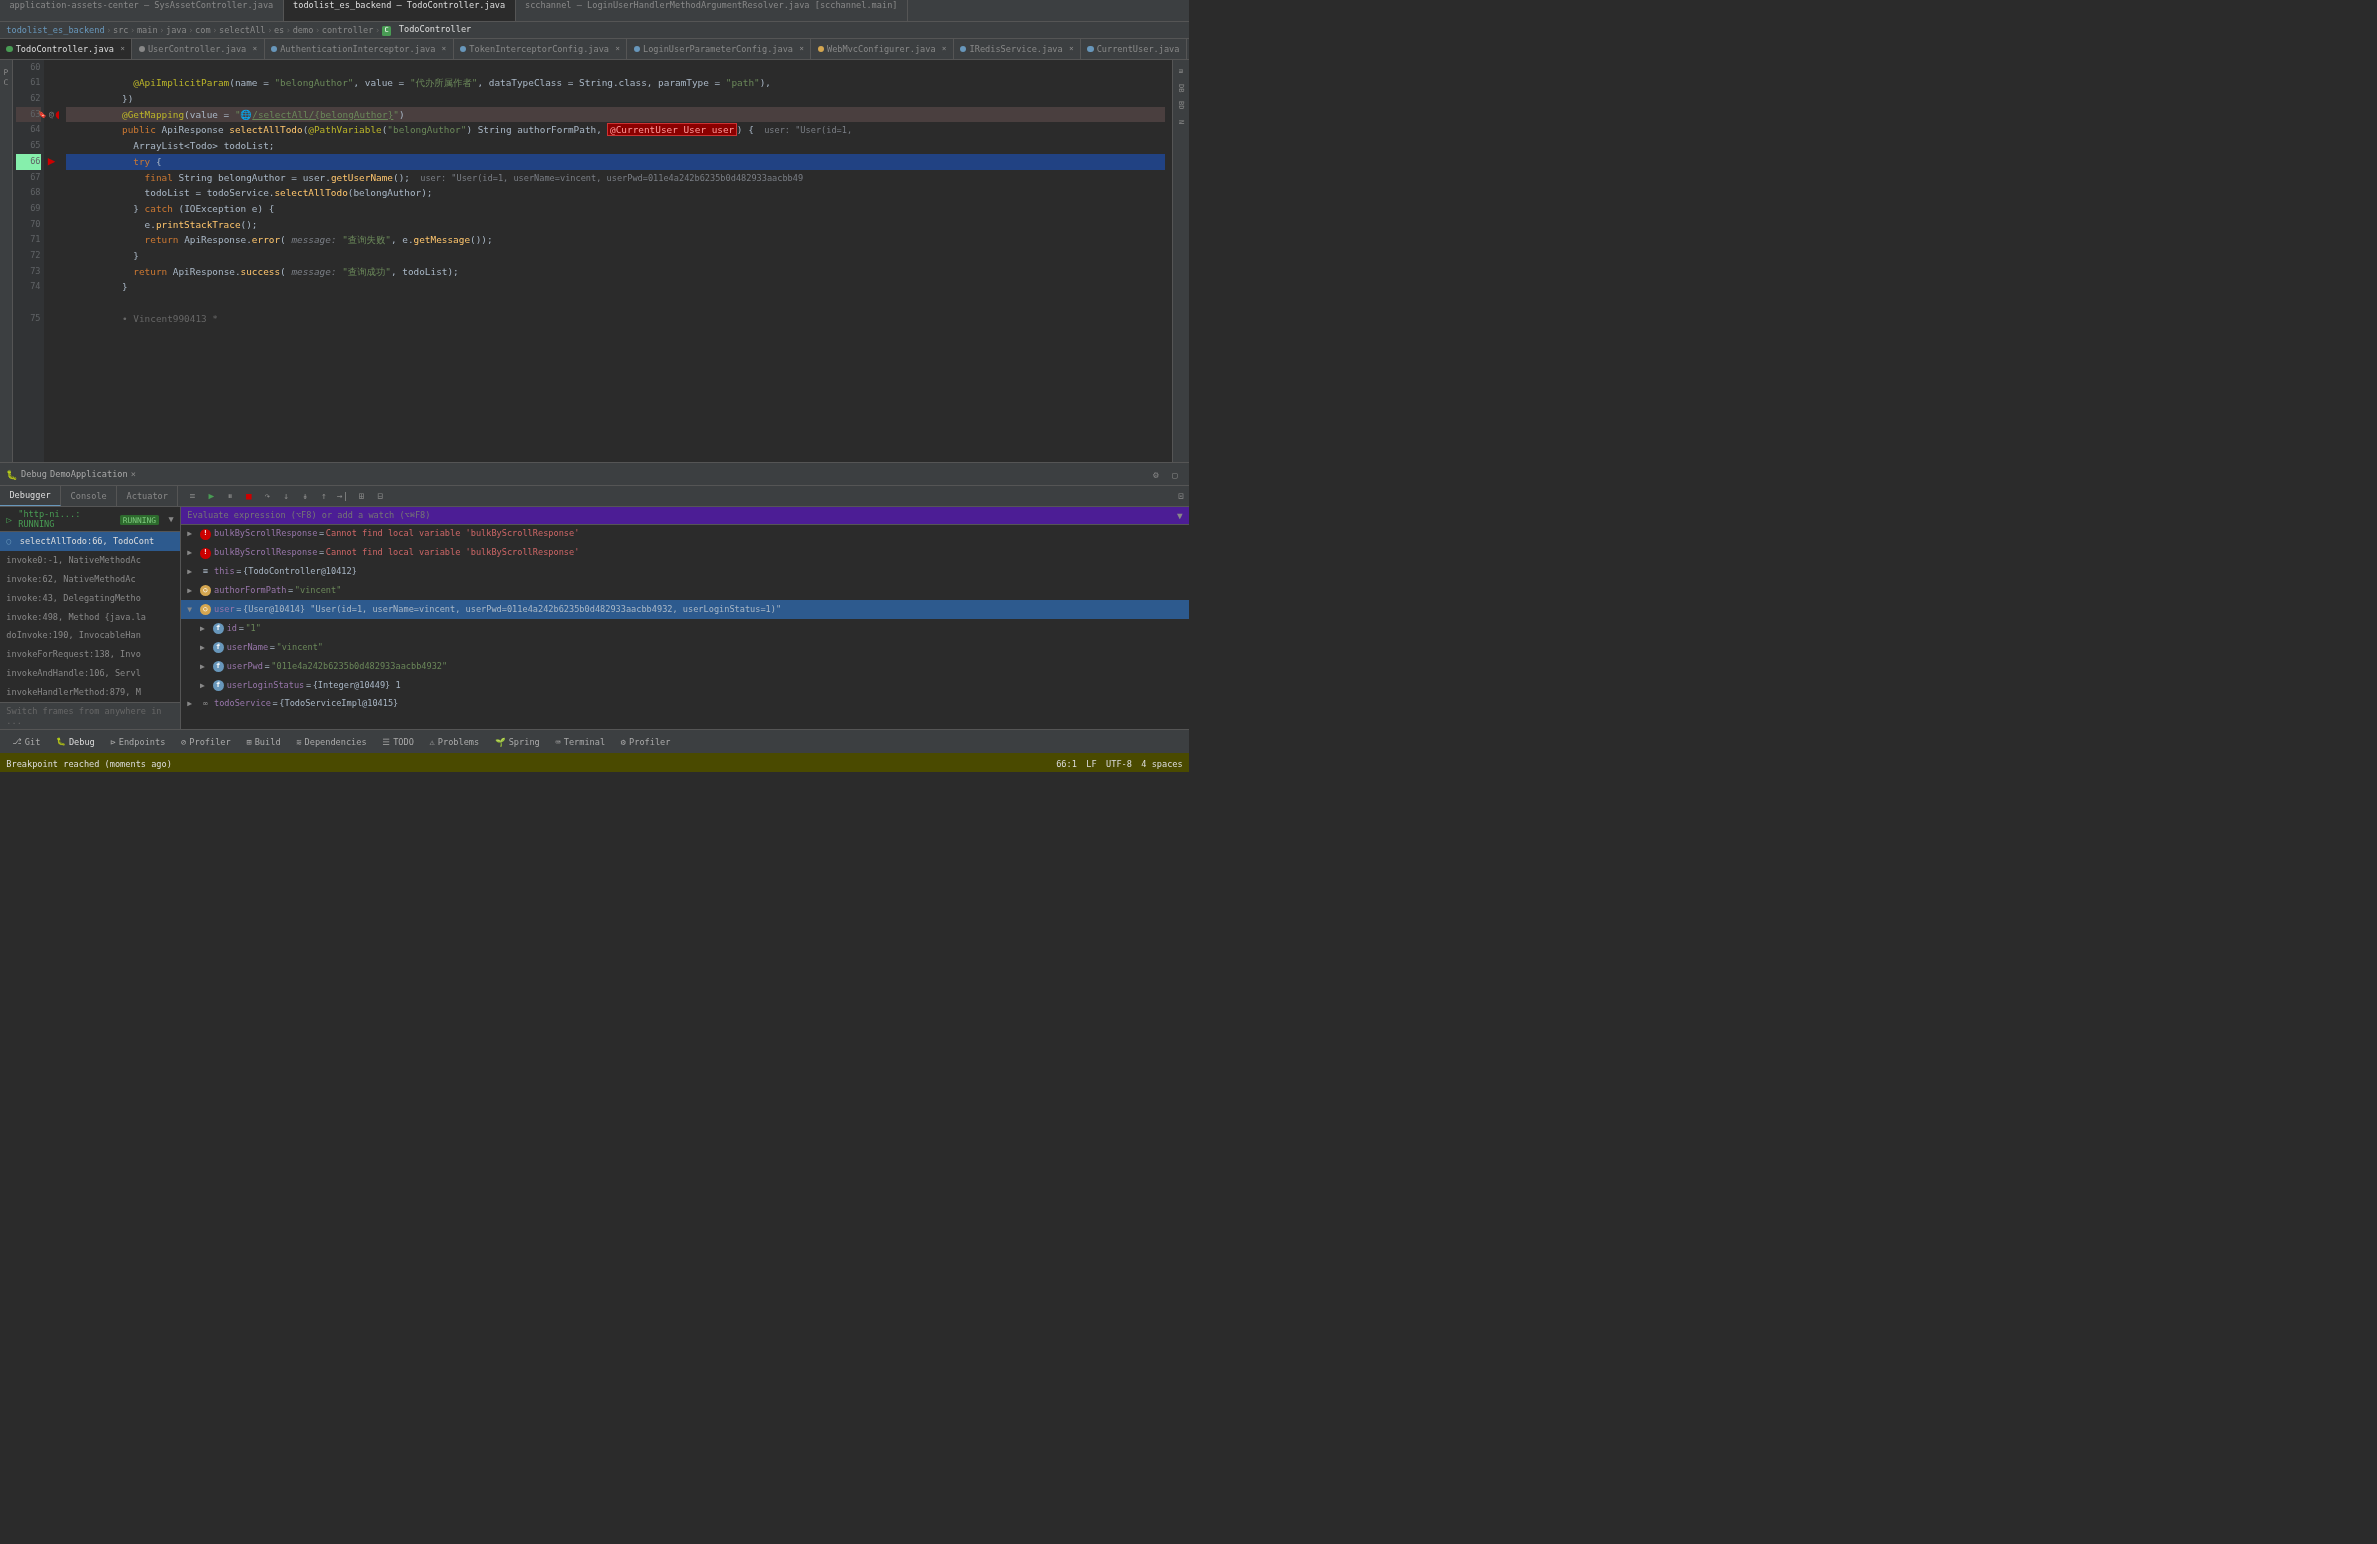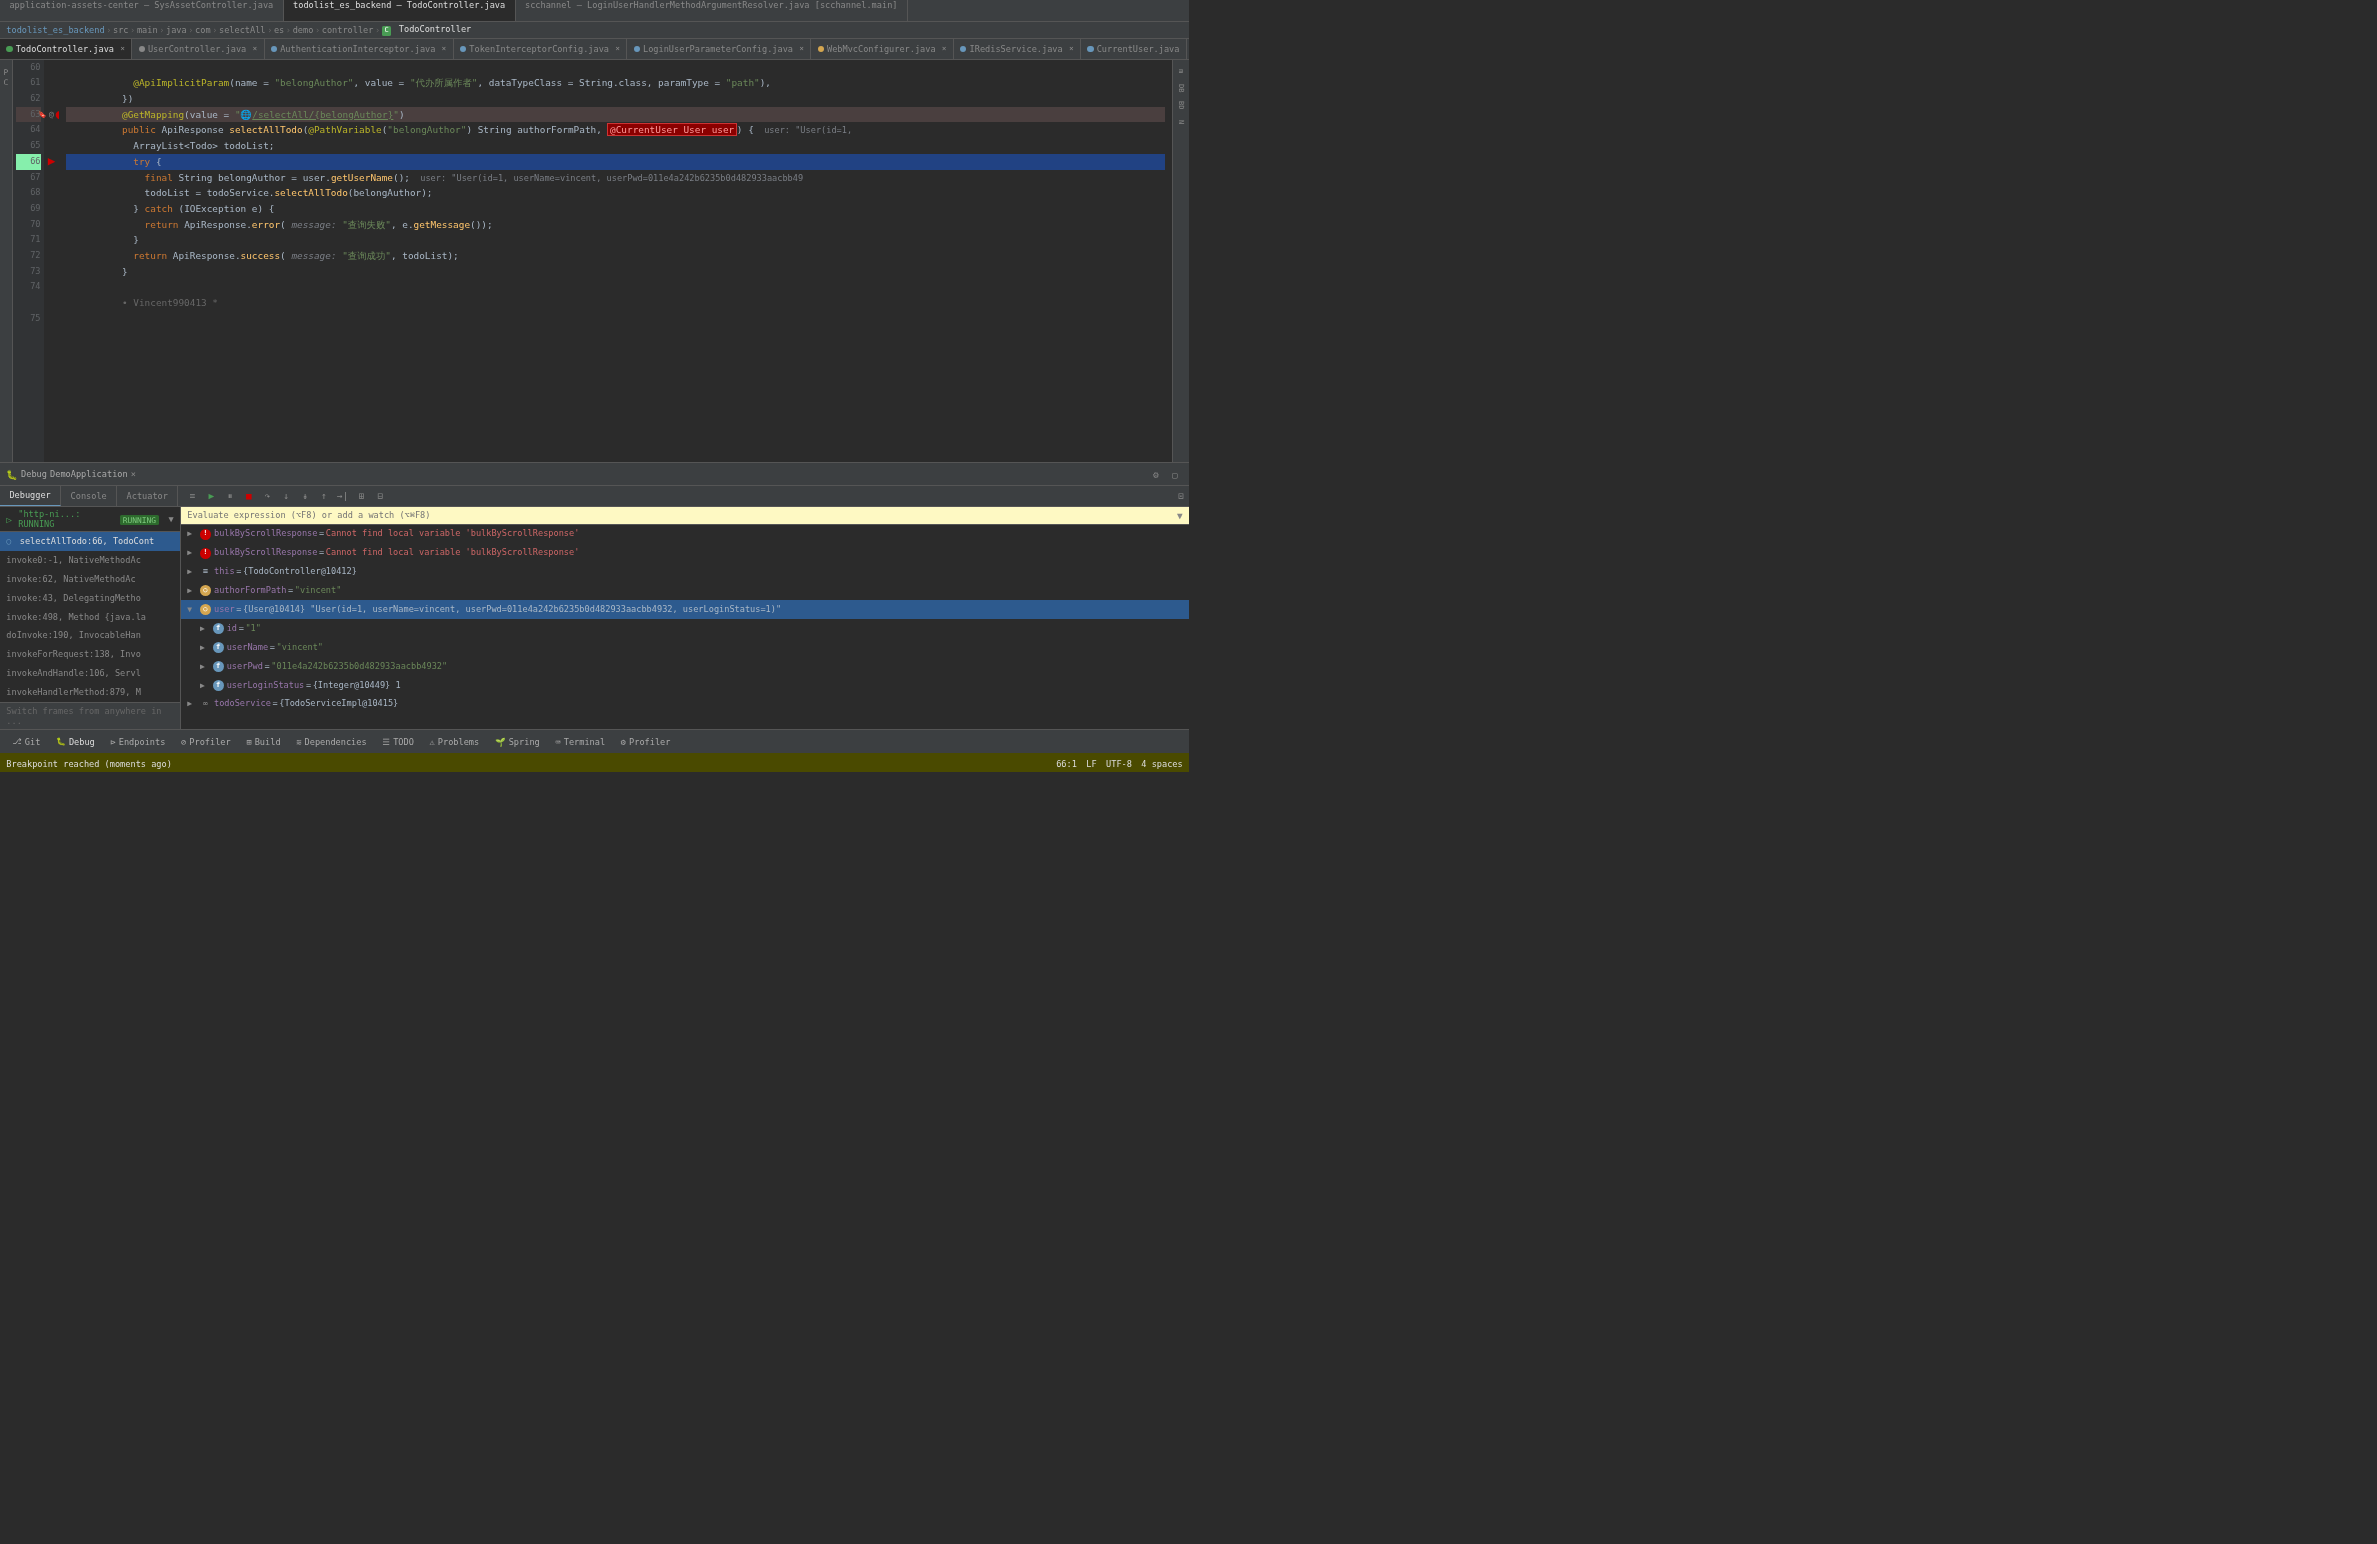--- a/index.html
+++ b/index.html
@@ -197,21 +197,21 @@
     
     .variables-panel {
       flex: 1;
       background: #2b2b2b;
       overflow-y: auto;
       font-size: 8.6px;
     }
     .var-toolbar {
       display: flex;
       align-items: center;
-      background: #fef9c3;
+      background: #4c1d95;
       padding: 3.1px 6.3px;
       gap: 6px;
       border-bottom: 0.8px solid #555;
     }
     .eval-input {
       flex: 1;
       background: transparent;
       border: none;
       color: #888;
       font-family: inherit;
@@ -481,20 +481,23 @@
       </div>
 
       <div class="code-line">
         <span>      todoList = todoService.</span><span class="fn">selectAllTodo</span><span>(belongAuthor);</span>
       </div>
 
       <div class="code-line">
         <span>    } </span><span class="kw">catch </span><span>(IOException e) {</span>
       </div>
 
+      <div class="code-line">
+        <span>      e.</span><span class="fn">printStackTrace</span><span>();</span>
+      </div>
 
       <div class="code-line">
         <span>      </span><span class="kw">return </span><span>ApiResponse.</span><span class="fn">error</span><span>( </span><span class="inline-hint">message:</span><span> </span><span class="str">"查询失败"</span><span>, e.</span><span class="fn">getMessage</span><span>());</span>
       </div>
 
       <div class="code-line">
         <span>    }</span>
       </div>
 
       <div class="code-line">

